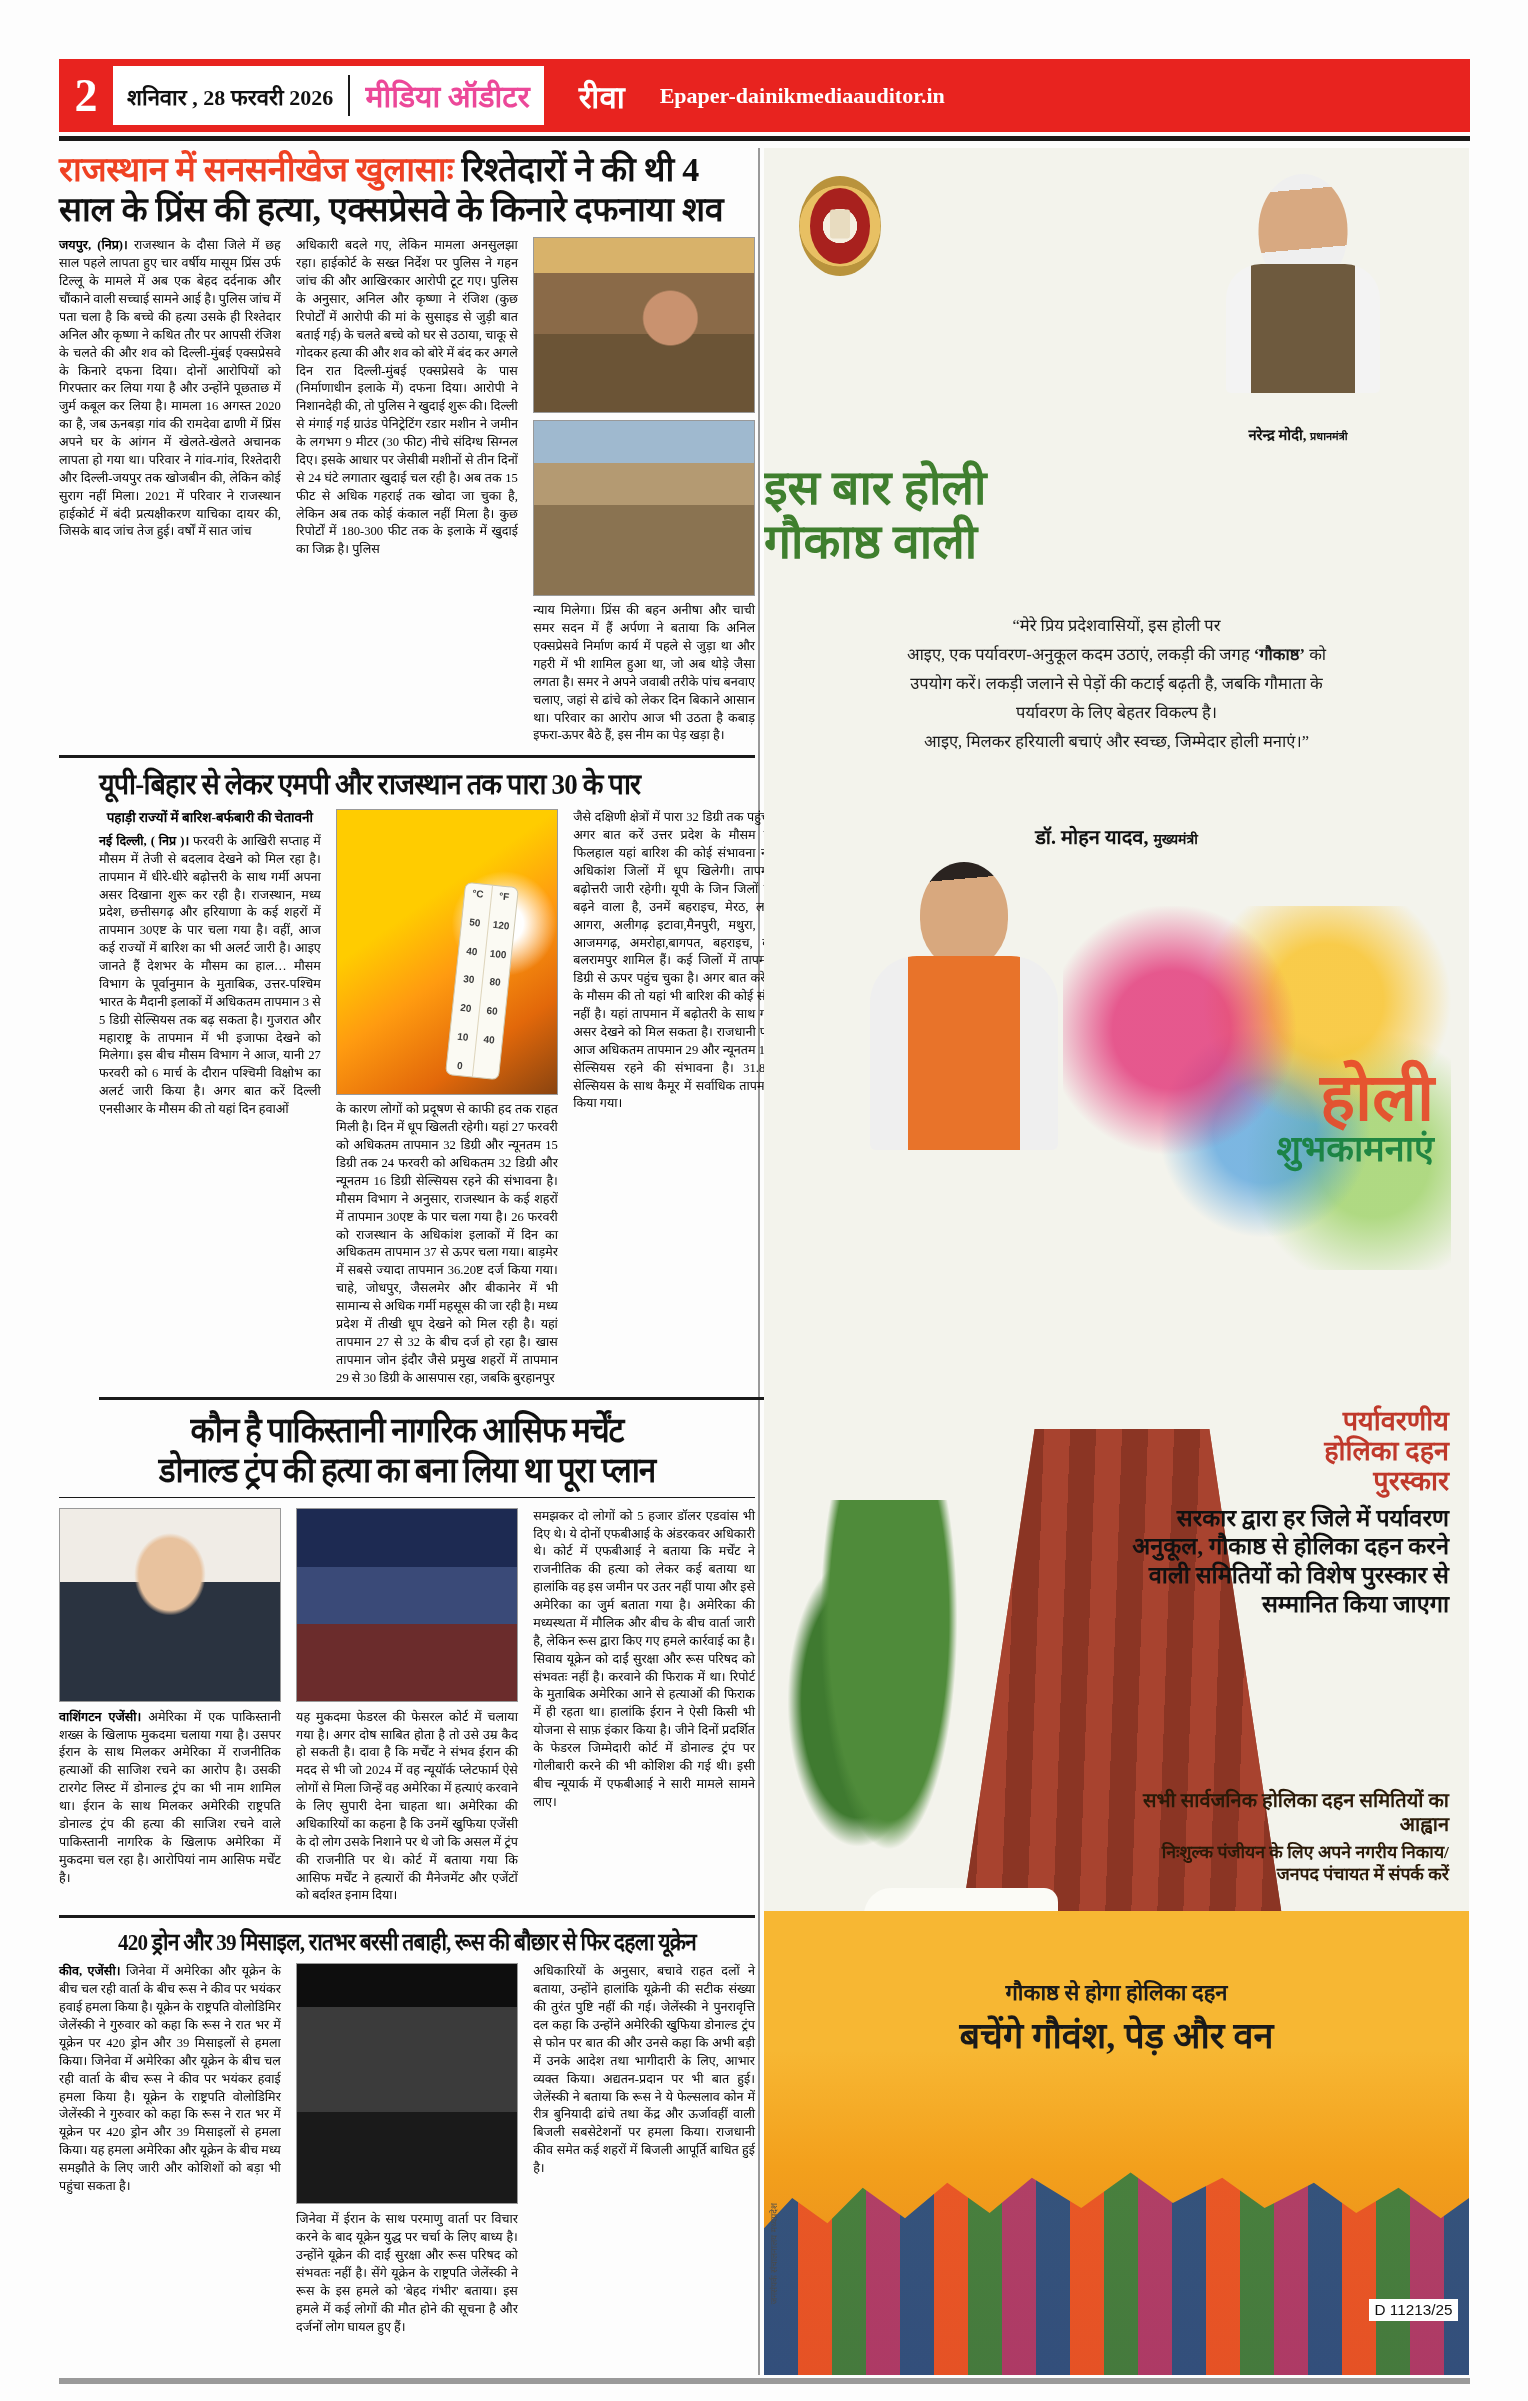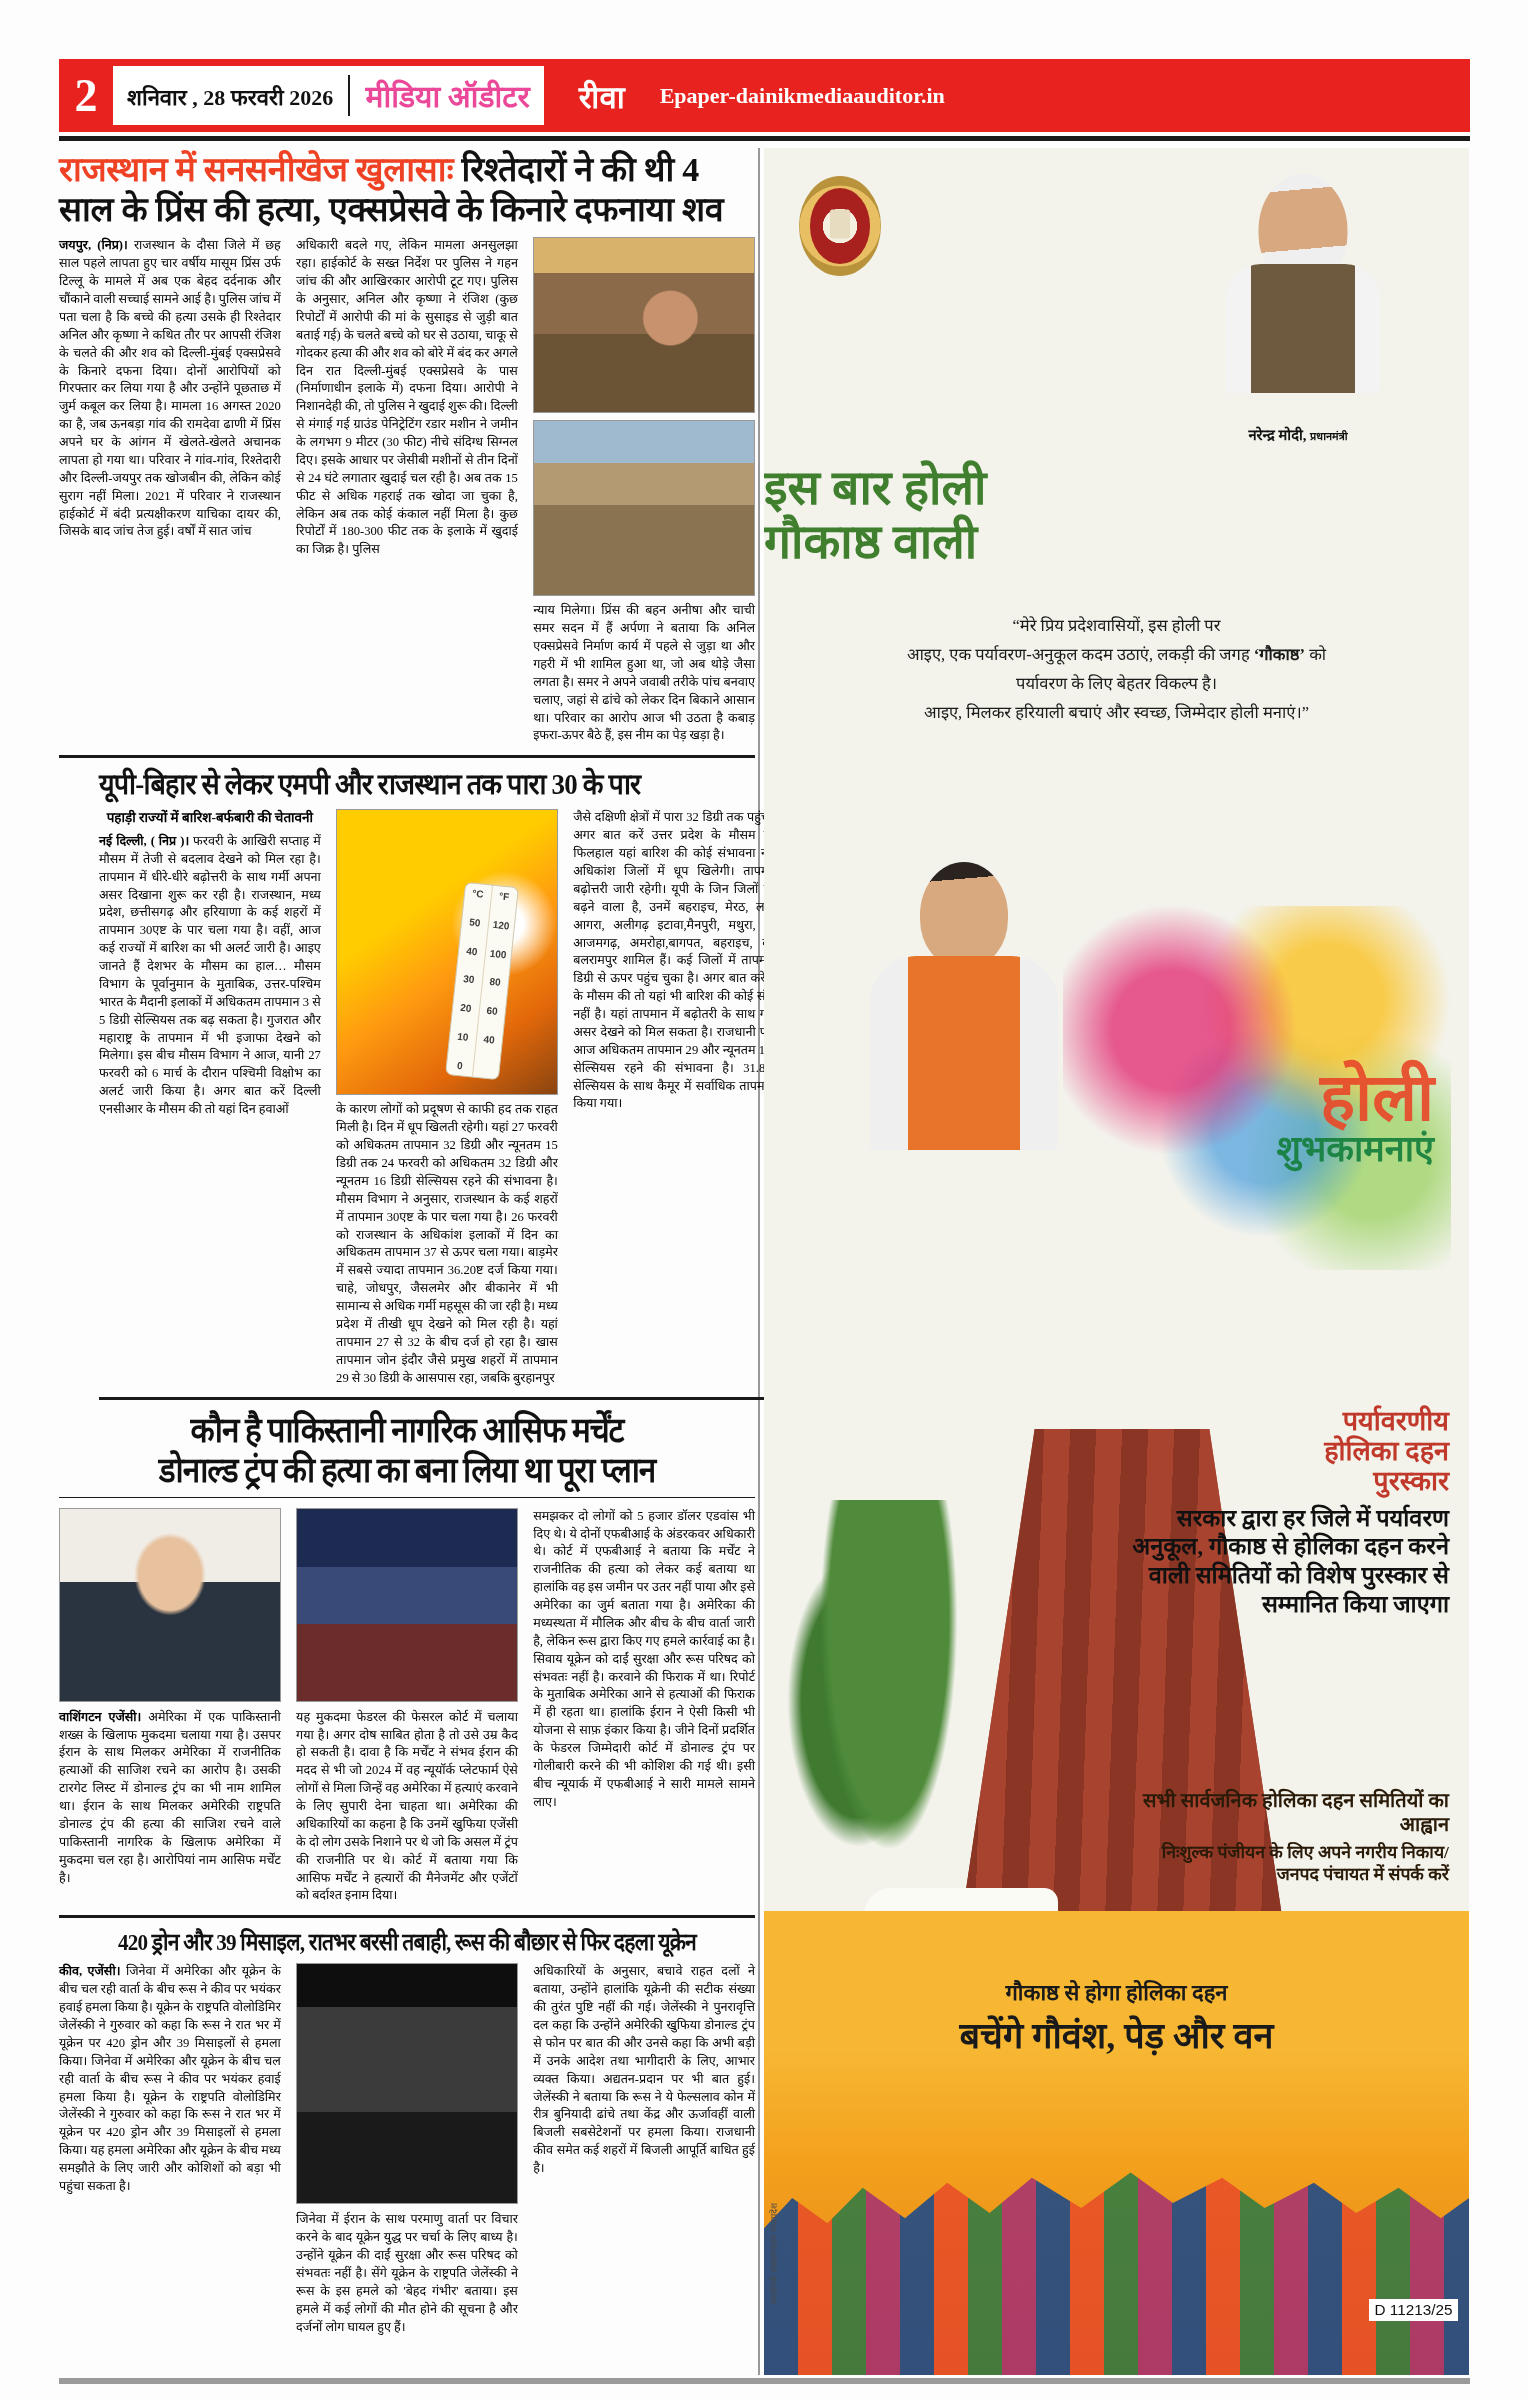--- a/index.html
+++ b/index.html
@@ -475,24 +475,29 @@
     <div class="ad-title">
       <div>इस बार होली</div>
       <div>गौकाष्ठ वाली</div>
     </div>
 
     <div class="ad-quote">
       <div>“मेरे प्रिय प्रदेशवासियों, इस होली पर</div>
       <div>
         <span>आइए, एक पर्यावरण-अनुकूल कदम उठाएं, लकड़ी की जगह </span><b>‘गौकाष्ठ’</b><span> को</span>
       </div>
+      <div>उपयोग करें। लकड़ी जलाने से पेड़ों की कटाई बढ़ती है, जबकि गौमाता के</div>
       <div>पर्यावरण के लिए बेहतर विकल्प है।</div>
       <div>आइए, मिलकर हरियाली बचाएं और स्वच्छ, जिम्मेदार होली मनाएं।”</div>
     </div>
 
+    <div class="ad-sign">
+      <span>डॉ. मोहन यादव,</span>
+      <small>मुख्यमंत्री</small>
+    </div>
 
     <div class="ad-holi-art"></div>
     <div class="ad-cm">
       <div class="head"></div>
         <div class="body"></div>
     </div>
     <div class="ad-holi-word">
       <span>होली</span>
       <span class="sub">शुभकामनाएं</span>
     </div>

